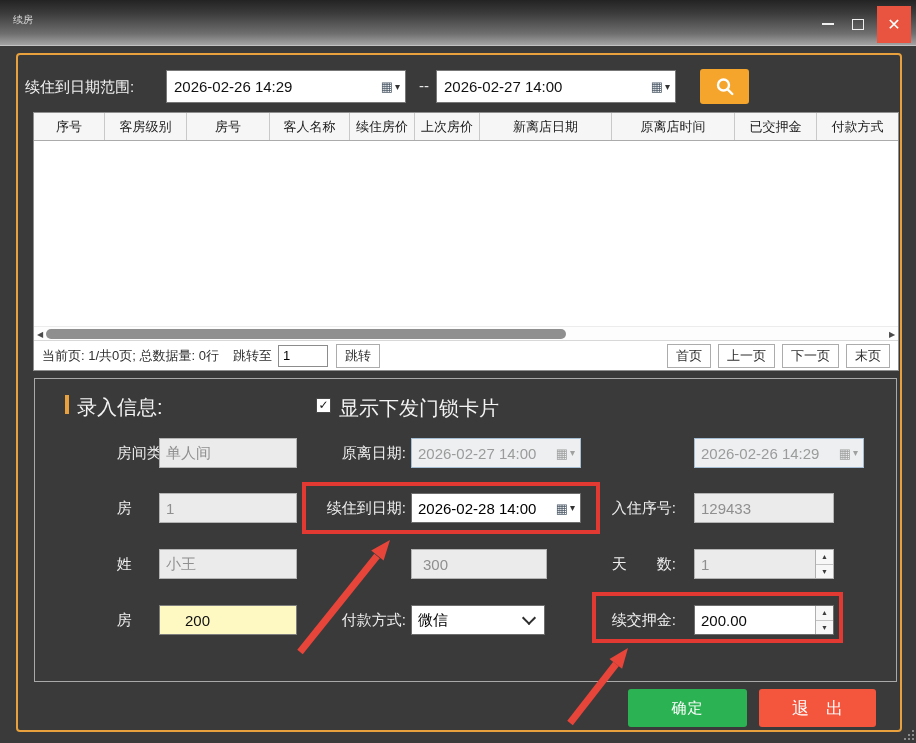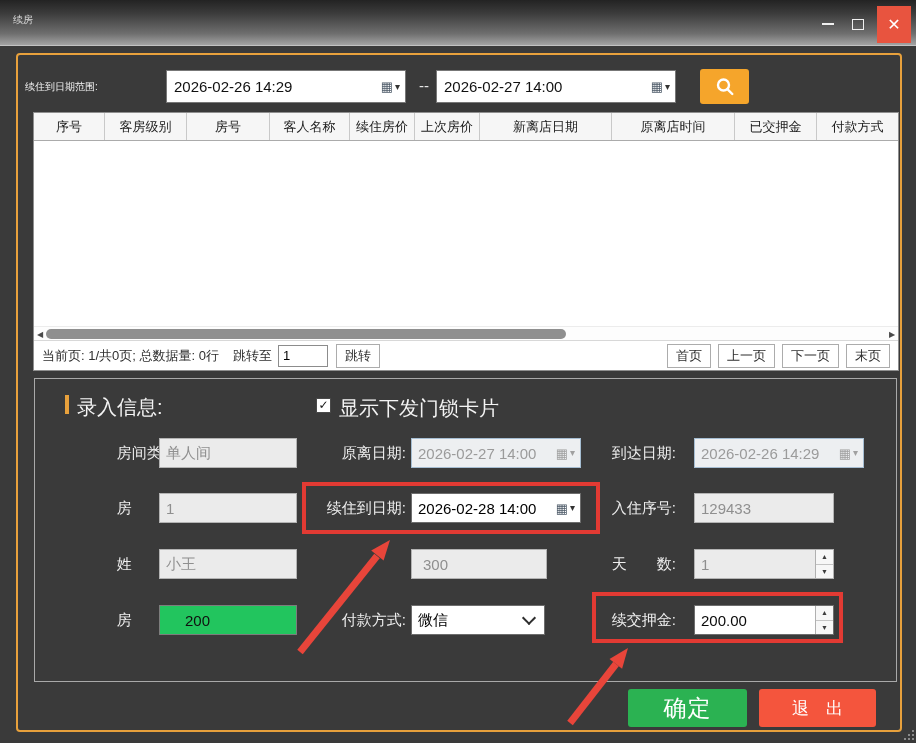--- a/index.html
+++ b/index.html
@@ -17,21 +17,21 @@
   .win-btns{position:absolute;right:5px;top:5px;display:flex;align-items:center;height:38px;}
   .btn-min,.btn-max{width:30px;height:30px;display:flex;align-items:center;justify-content:center;cursor:default;}
   .glyph-min{display:block;width:12px;height:2px;background:#f0f0f0;}
   .glyph-max{display:block;width:10px;height:9px;border:1px solid #f0f0f0;background:transparent;}
   .btn-close{width:34px;height:37px;background:#e8543f;display:flex;align-items:center;justify-content:center;
     color:#fff;font-size:16px;margin-left:4px;}
   
   .accent-frame{position:absolute;left:16px;top:53px;width:886px;height:679px;
     border:2px solid #E8A13C;border-radius:4px;box-sizing:border-box;pointer-events:none;}
   
-  .search-label{position:absolute;left:25px;top:72px;height:30px;line-height:30px;font-size:10px;color:#f2f2f2;}
+  .search-label{position:absolute;left:25px;top:72px;height:30px;line-height:30px;font-size:15px;color:#f2f2f2;}
   .dt{position:absolute;height:33px;background:#fff;border:1px solid #777;box-sizing:border-box;
     display:flex;align-items:center;font-size:15px;color:#111;}
   .dt .val{flex:1;padding-left:7px;white-space:nowrap;overflow:hidden;}
   .cal-ico{font-size:13px;color:#4d5a68;margin-right:2px;line-height:1;}
   .dd-ico{font-size:10px;color:#333;margin-right:5px;line-height:1;}
   .dt-from{left:166px;top:70px;width:240px;}
   .dt-to{left:436px;top:70px;width:240px;}
   .range-sep{position:absolute;left:413px;top:72px;width:22px;height:30px;line-height:28px;
     text-align:center;color:#e8e8e8;font-size:15px;}
   .search-btn{position:absolute;left:700px;top:69px;width:49px;height:35px;background:#F5A52B;
@@ -67,21 +67,21 @@
   .sec-bar{position:absolute;left:30px;top:16px;width:4px;height:19px;background:#E8A13C;}
   .sec-title{position:absolute;left:42px;top:15px;font-size:20px;font-weight:normal;color:#f4f4f4;}
   .cb{position:absolute;left:281px;top:19px;width:15px;height:15px;background:#fff;
     border:1px solid #4a4a4a;box-sizing:border-box;display:flex;align-items:center;justify-content:center;cursor:pointer;}
   .cb .chk{font-size:12px;font-weight:bold;color:#111;line-height:1;margin-top:-1px;}
   .cb-label{position:absolute;left:304px;top:16px;font-size:20px;color:#f4f4f4;}
   .flabel{position:absolute;height:30px;line-height:30px;font-size:15px;color:#ededed;
     text-align:right;white-space:pre;}
   .la{left:30px;width:116px;} .lb{left:246px;width:125px;} .lc{left:546px;width:95px;}
   .finput{position:absolute;height:30px;box-sizing:border-box;font-size:15px;font-family:inherit;padding:0 6px;}
-  .txt-on{background:#22c55e;border:1px solid #7d7d7d;color:#101010;padding-left:25px;}
+  .txt-on{background:#fef9c3;border:1px solid #7d7d7d;color:#101010;padding-left:25px;}
   .txt-off{background:#ebebeb;border:1px solid #b3b3b3;color:#8f8f8f;}
   .pick{position:absolute;height:30px;box-sizing:border-box;display:flex;align-items:center;font-size:15px;}
   .pick .val{flex:1;padding-left:6px;white-space:nowrap;overflow:hidden;}
   .pick-off{background:#edeff1;border:1px solid #a5bdd2;color:#9b9b9b;}
   .pick-off .cal-ico,.pick-off .dd-ico{color:#a0a0a0;}
   .pick-on{background:#fff;border:1px solid #6d6d6d;color:#000;}
   .row1{top:59px;} .row2{top:114px;} .row3{top:170px;} .row4{top:226px;}
   .ca{left:124px;width:138px;} .cbx{left:376px;} .cc{left:659px;}
   .w-pick{width:170px;} .w-txt{width:136px;padding-left:11px;} .w-sel{width:134px;gap:16px;} .w-c{width:140px;}
   .spin-wrap{position:absolute;box-sizing:border-box;display:flex;align-items:stretch;}
@@ -96,21 +96,21 @@
   .selbox{cursor:pointer;}
   .chev{width:8px;height:8px;border-right:2px solid #2e2e2e;border-bottom:2px solid #2e2e2e;
     transform:rotate(45deg);margin:-4px 10px 0 0;}
   
   .hl-box{position:absolute;border:4px solid #E23A33;box-sizing:border-box;pointer-events:none;}
   .hl-1{left:302px;top:482px;width:298px;height:52px;}
   .hl-2{left:592px;top:592px;width:251px;height:51px;}
   .overlay{position:absolute;left:0;top:0;pointer-events:none;}
   
   .btn-confirm{position:absolute;left:628px;top:689px;width:119px;height:38px;background:#2BB252;
-    border:none;border-radius:3px;color:#fff;font-size:23px;font-family:inherit;cursor:pointer;letter-spacing:1px;}
+    border:none;border-radius:3px;color:#fff;font-size:15px;font-family:inherit;cursor:pointer;letter-spacing:1px;}
   .btn-exit{position:absolute;left:759px;top:689px;width:117px;height:38px;background:#F4553D;
     border:none;border-radius:3px;color:#fff;font-size:17px;font-family:inherit;cursor:pointer;}
   
   .grip{position:absolute;left:902px;top:728px;width:13px;height:13px;}
   .grip i{position:absolute;width:2px;height:2px;background:#8a8a8a;}
   .g1{left:10px;top:10px;} .g2{left:6px;top:10px;} .g3{left:2px;top:10px;}
   .g4{left:10px;top:6px;} .g5{left:6px;top:6px;} .g6{left:10px;top:2px;}
 </style>
 </head>
 <body>
@@ -195,21 +195,20 @@
     <div class="cb-label">显示下发门锁卡片</div>
 
     <div class="flabel la row1">房间类型:</div>
     <input class="finput txt-off ca row1" disabled="" value="单人间" style="">
     <div class="flabel lb row1">原离日期:</div>
     <div class="pick pick-off cbx w-pick row1">
       <span class="val">2026-02-27 14:00</span>
       <span class="cal-ico">▦</span>
       <span class="dd-ico">▾</span>
     </div>
-    <div class="flabel lc row1">到达日期:</div>
     <div class="pick pick-off cc w-pick row1">
       <span class="val">2026-02-26 14:29</span>
       <span class="cal-ico">▦</span>
       <span class="dd-ico">▾</span>
     </div>
 
     <div class="flabel la row2">房　　号:</div>
     <input class="finput txt-off ca row2" disabled="" value="1" style="">
     <div class="flabel lb row2">续住到日期:</div>
     <div class="pick pick-on cbx w-pick row2">

